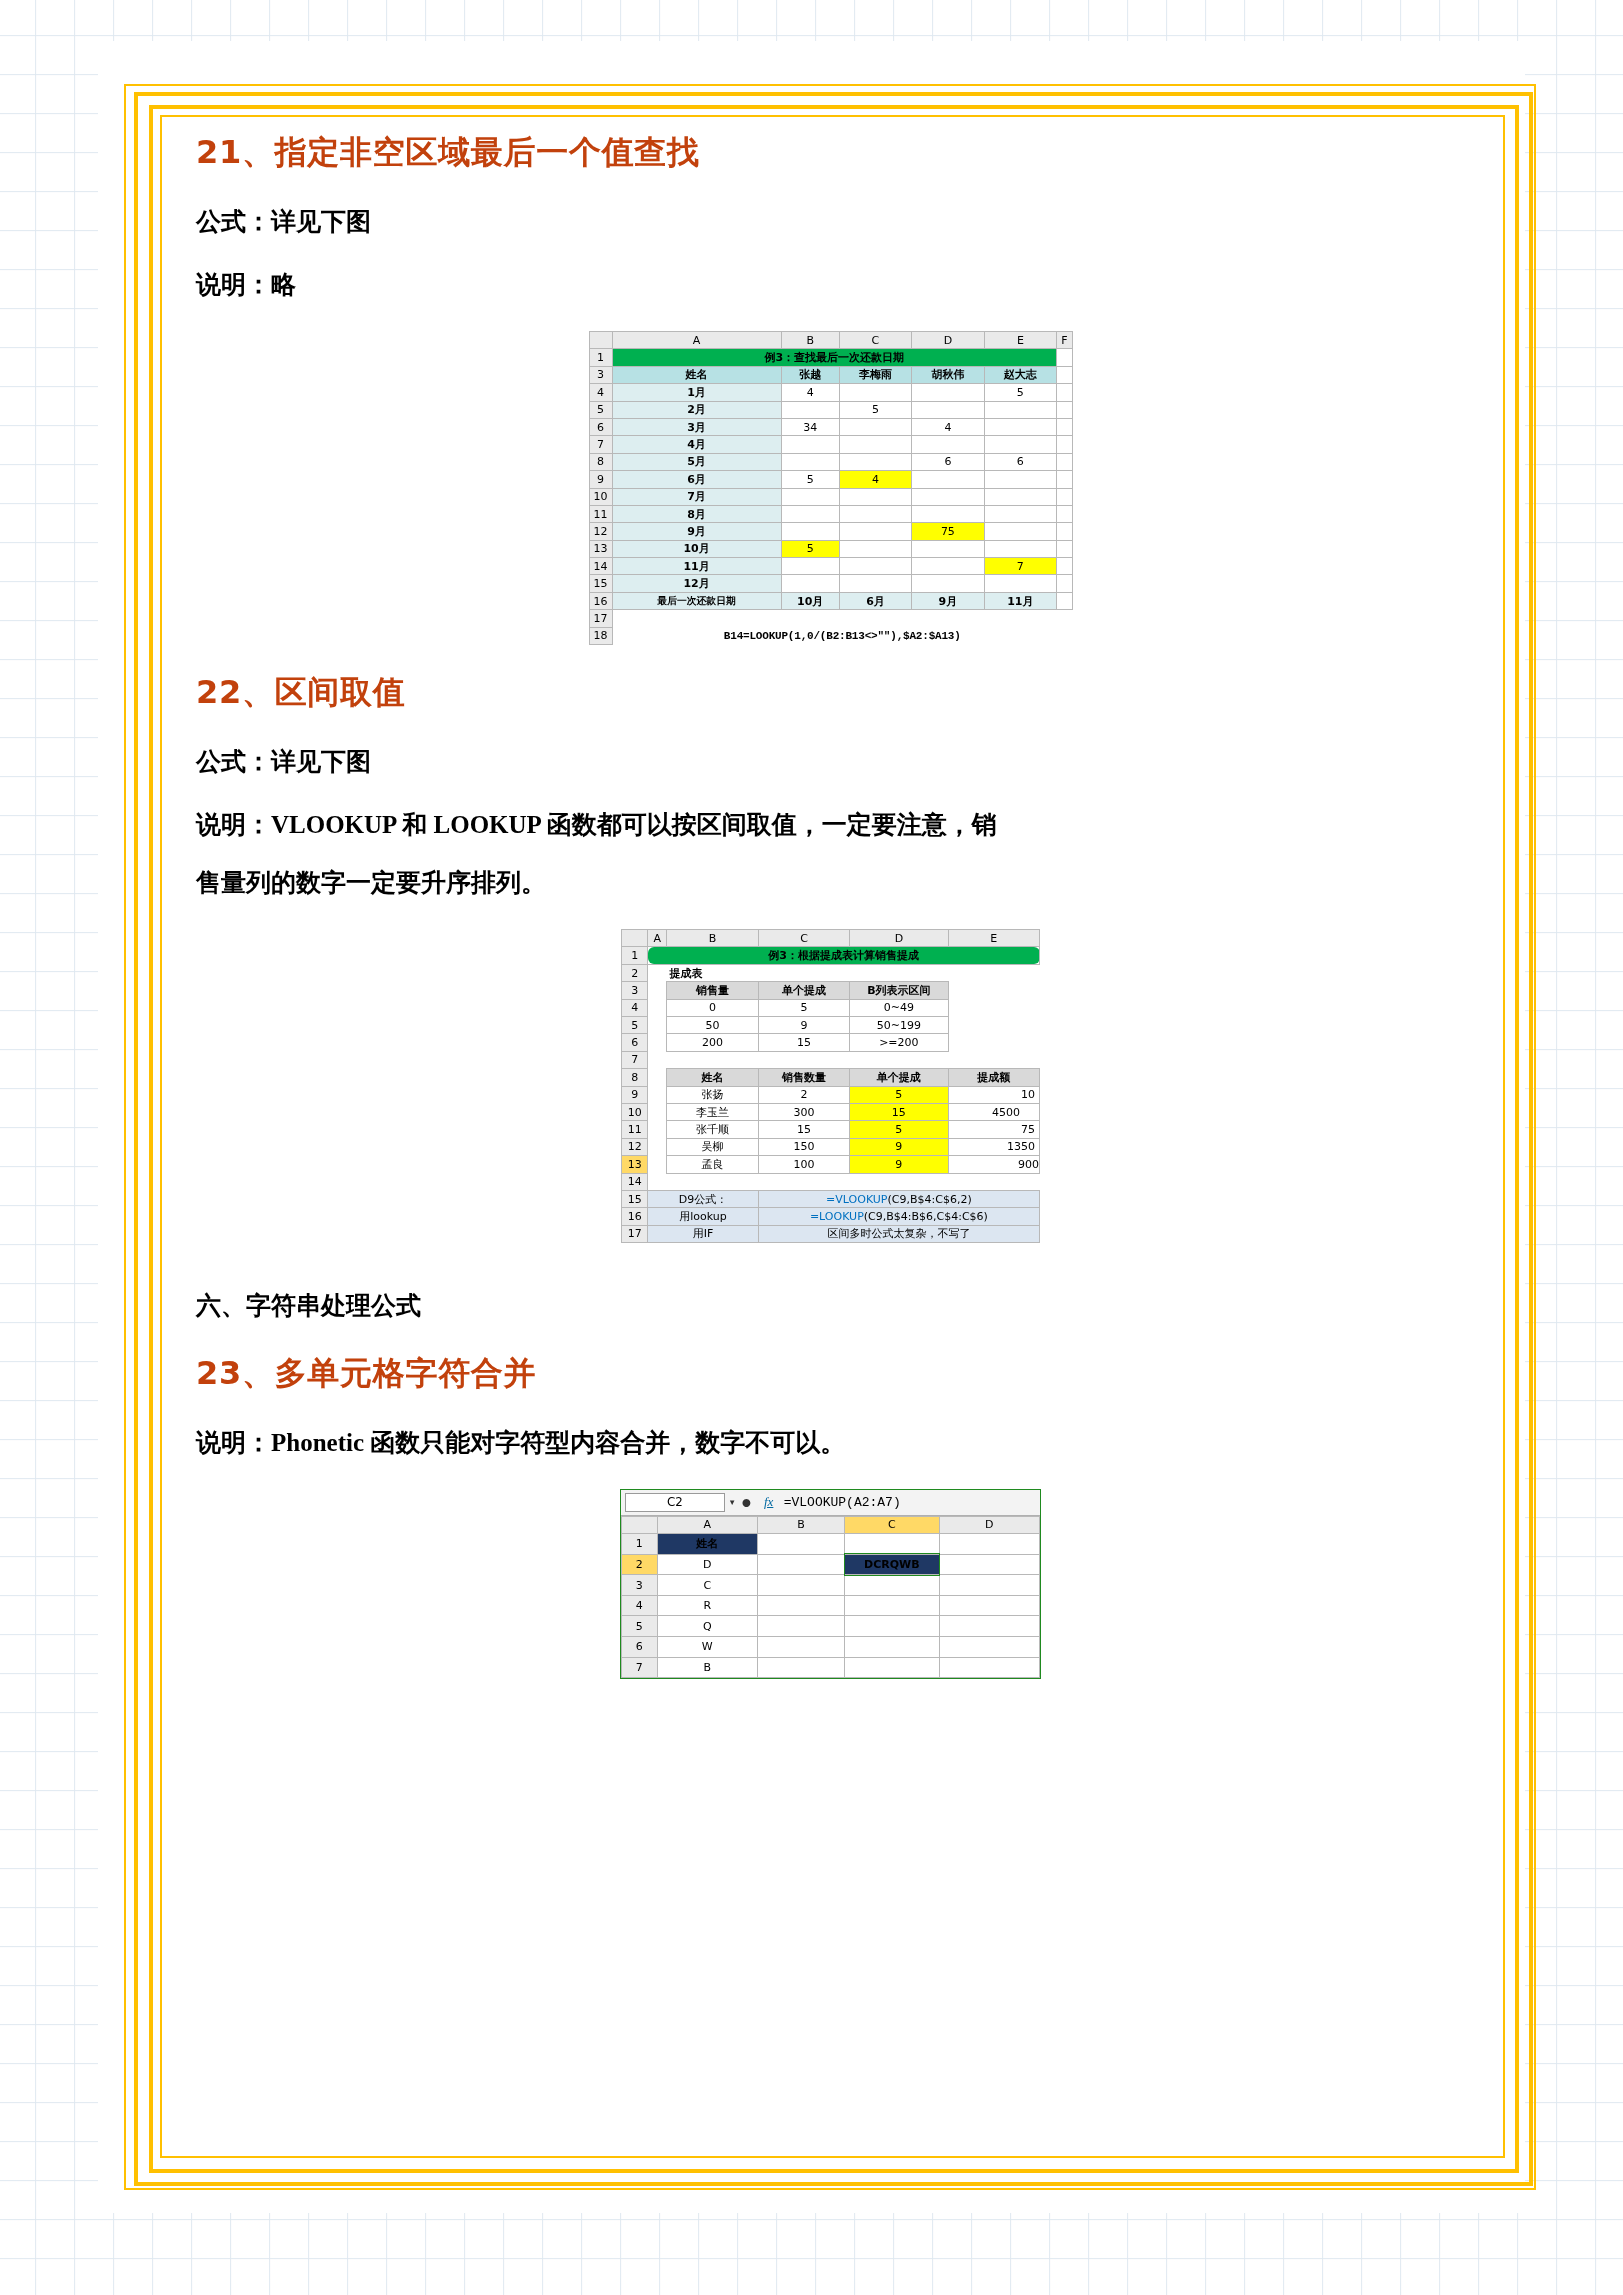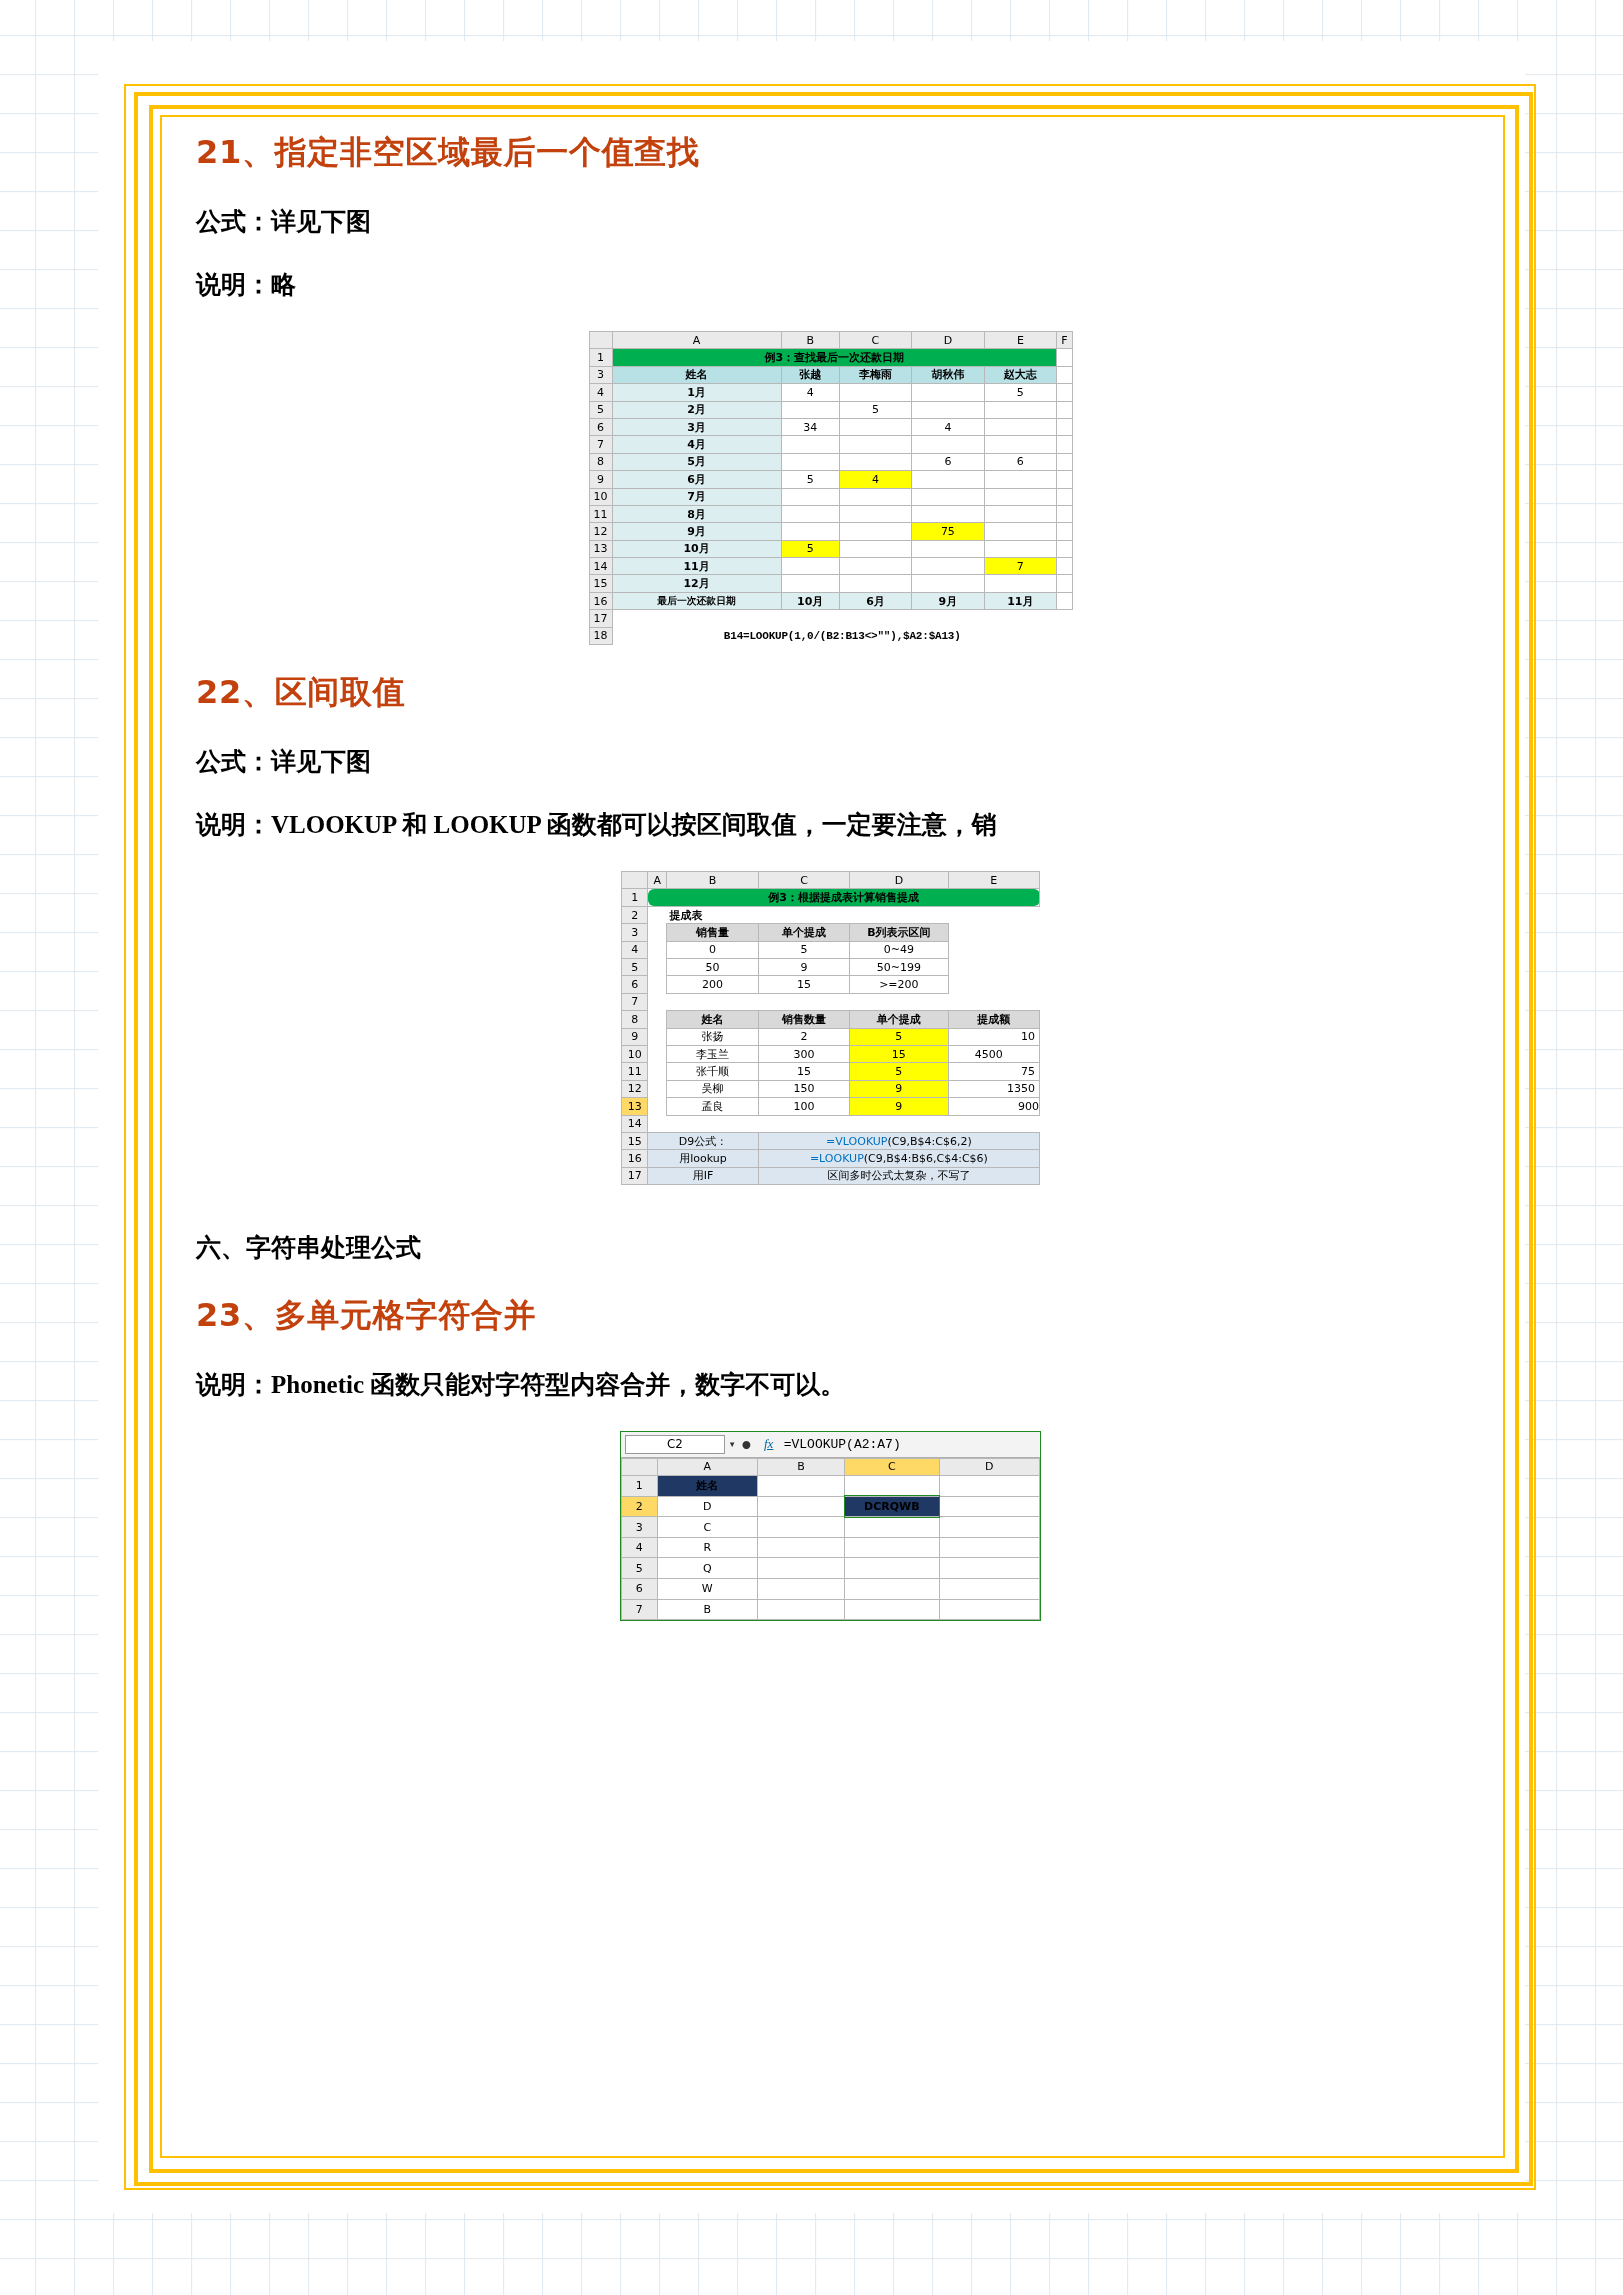--- a/index.html
+++ b/index.html
@@ -274,20 +274,21 @@
   <div class="gap-lg"></div>
 
   <div class="blk">
     <h2 class="redhead">22、区间取值</h2>
   </div>
   <div class="blk">
     <p class="body">公式：详见下图</p>
   </div>
   <div class="blk">
     <p class="bodyserif" style="margin-bottom:25px;">说明：VLOOKUP 和 LOOKUP 函数都可以按区间取值，一定要注意，销</p>
+    <p class="bodyserif">售量列的数字一定要升序排列。</p>
   </div>
 
   <div class="xlswrap" id="fig2">
     <table class="xl">
       <tbody>
           <tr>
         <td class="cornerhdr" style="width:13px;"></td>
         <td class="colhdr" style="width:15.7px;">A</td>
         <td class="colhdr" style="width:79px;">B</td>
         <td class="colhdr" style="width:79px;">C</td>
@@ -357,21 +358,21 @@
         <td>2</td>
         <td class="yellowc">5</td>
         <td style="text-align:right;padding-right:3.9px;">10</td>
       </tr>
       <tr>
         <td class="rowhdr">10</td>
         <td class="noborder"></td>
         <td>李玉兰</td>
         <td>300</td>
         <td class="yellowc">15</td>
-        <td style="text-align:center;padding-right:10px;">4500</td>
+        <td style="text-align:right;padding-right:19px;">4500</td>
       </tr>
       <tr>
         <td class="rowhdr">11</td>
         <td class="noborder"></td>
         <td>张千顺</td>
         <td>15</td>
         <td class="yellowc">5</td>
         <td style="text-align:right;padding-right:3.9px;">75</td>
       </tr>
       <tr>

